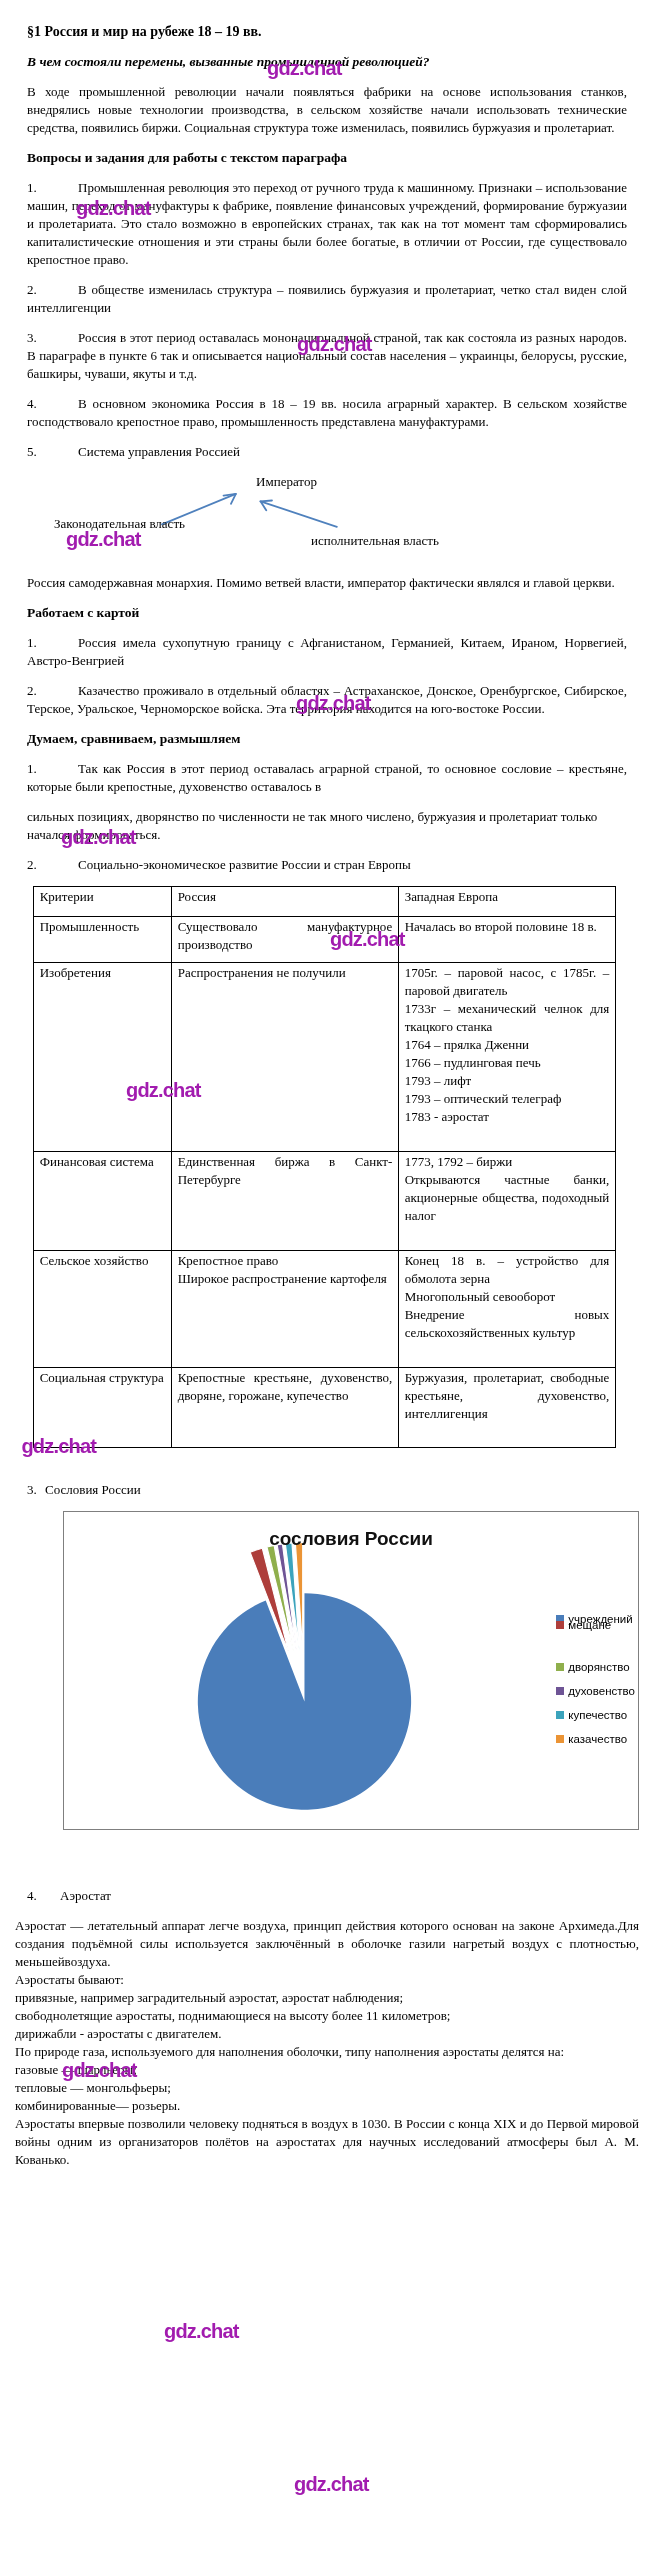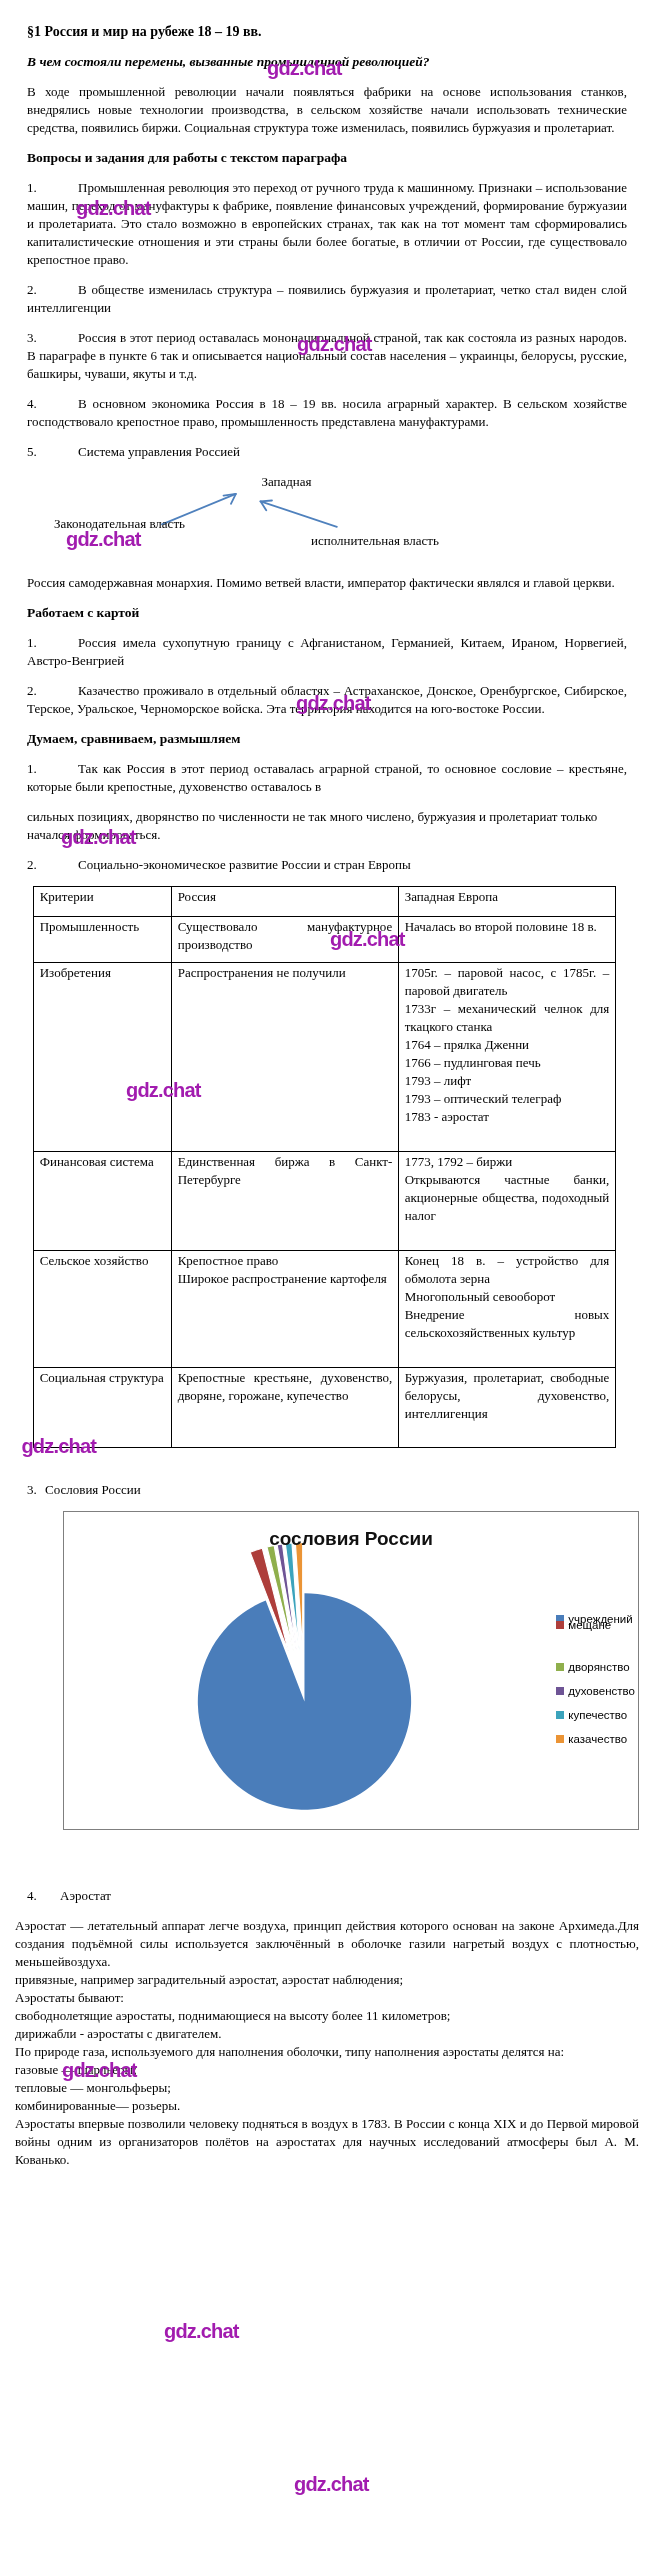--- a/index.html
+++ b/index.html
@@ -96,21 +96,21 @@
 
   <p class="sec-h h-questions">Вопросы и задания для работы с текстом параграфа</p>
 
   <p class="item just q1"><span class="num">1.</span><span>Промышленная революция это переход от ручного труда к машинному. Признаки – использование машин, переход от мануфактуры к фабрике, появление финансовых учреждений, формирование буржуазии и пролетариата. Это стало возможно в европейских странах, так как на тот момент там сформировались капиталистические отношения и эти страны были более богатые, в отличии от России, где существовало крепостное право.</span></p>
   <p class="item just q2"><span class="num">2.</span><span>В обществе изменилась структура – появились буржуазия и пролетариат, четко стал виден слой интеллигенции</span></p>
   <p class="item just q3"><span class="num">3.</span><span>Россия в этот период оставалась мононациональной страной, так как состояла из разных народов. В параграфе в пункте 6 так и описывается национальный состав населения – украинцы, белорусы, русские, башкиры, чуваши, якуты и т.д.</span></p>
   <p class="item just q4"><span class="num">4.</span><span>В основном экономика Россия в 18 – 19 вв. носила аграрный характер. В сельском хозяйстве господствовало крепостное право, промышленность представлена мануфактурами.</span></p>
   <p class="item q5"><span class="num">5.</span><span>Система управления Россией</span></p>
 
   <div class="diagram">
-    <span class="emperor">Западная</span>
+    <span class="emperor">Император</span>
     <svg width="624" height="48" viewBox="0 0 760 58">
       <g stroke="#4f81bd" stroke-width="2.2" fill="none" stroke-linecap="round">
         <path d="M179,44 L269,7"></path>
         <path d="M269,7 L254,9 M269,7 L263,19"></path>
         <path d="M392,47 L299,16"></path>
         <path d="M299,16 L313,15 M299,16 L306,27"></path>
       </g>
     </svg>
     <span class="pw-left">Законодательная власть</span>
     <span class="pw-right">исполнительная власть</span>
@@ -157,21 +157,21 @@
           <td>1773, 1792 – биржи<br>Открываются частные банки, акционерные общества, подоходный налог</td>
         </tr>
         <tr style="height: 117px;">
           <td>Сельское хозяйство</td>
           <td>Крепостное право<br>Широкое распространение картофеля</td>
           <td>Конец 18 в. – устройство для обмолота зерна<br>Многопольный севооборот<br>Внедрение новых сельскохозяйственных культур</td>
         </tr>
         <tr style="height: 80px;">
           <td>Социальная структура</td>
           <td>Крепостные крестьяне, духовенство, дворяне, горожане, купечество</td>
-          <td>Буржуазия, пролетариат, свободные белорусы, духовенство, интеллигенция</td>
+          <td>Буржуазия, пролетариат, свободные крестьяне, духовенство, интеллигенция</td>
         </tr>
       </tbody>
   </table>
 
   <p class="item sec3"><span class="num">3.</span><span>Сословия России</span></p>
 
   <div class="chart-box">
     <svg id="pie-svg" width="572" height="315" viewBox="0 0 697 384">
         <path d="M293,231 L293,99 A130,132 0 1 1 245.76907097372742,108.02003186213304 Z" fill="#4A7DBA"></path>
         <path d="M273.97105495235695,171.99237972622706 L226.74012592608437,49.012411588360095 A130,132 0 0 1 241.54615491826326,44.16426451591266 Z" fill="#AE3E3B" stroke="#ffffff" stroke-width="1.4"></path>
@@ -188,25 +188,25 @@
         <div class="legend-item" style="top: 170px;"><span class="legend-swatch" style="background: rgb(110, 84, 149);"></span><span>духовенство</span></div>
         <div class="legend-item" style="top: 194px;"><span class="legend-swatch" style="background: rgb(59, 163, 188);"></span><span>купечество</span></div>
         <div class="legend-item" style="top: 218px;"><span class="legend-swatch" style="background: rgb(235, 148, 53);"></span><span>казачество</span></div>
       </div>
   </div>
 
   <p class="item sec4"><span class="num">4.</span><span>Аэростат</span></p>
 
   <div class="aero" id="aero">
       <p class="just">Аэростат — летательный аппарат легче воздуха, принцип действия которого основан на законе Архимеда.Для создания подъёмной силы используется заключённый в оболочке газили нагретый воздух с плотностью, меньшейвоздуха.</p>
+      <p>Аэростаты бывают:</p>
       <p>привязные, например заградительный аэростат, аэростат наблюдения;</p>
-      <p>Аэростаты бывают:</p>
       <p>свободнолетящие аэростаты, поднимающиеся на высоту более 11 километров;</p>
       <p>дирижабли - аэростаты с двигателем.</p>
       <p class="just">По природе газа, используемого для наполнения оболочки,  типу наполнения аэростаты делятся на:</p>
       <p>газовые — шарльеры;</p>
       <p>тепловые — монгольфьеры;</p>
       <p>комбинированные— розьеры.</p>
-      <p class="just">Аэростаты впервые позволили человеку подняться в воздух в 1783. В России с конца XIX и до Первой мировой войны одним из организаторов полётов на аэростатах для научных исследований атмосферы был А. М. Кованько.</p>
+      <p class="just">Аэростаты впервые позволили человеку подняться в воздух в 1030. В России с конца XIX и до Первой мировой войны одним из организаторов полётов на аэростатах для научных исследований атмосферы был А. М. Кованько.</p>
     </div>
 
 </div>
 
 
 </body></html>

